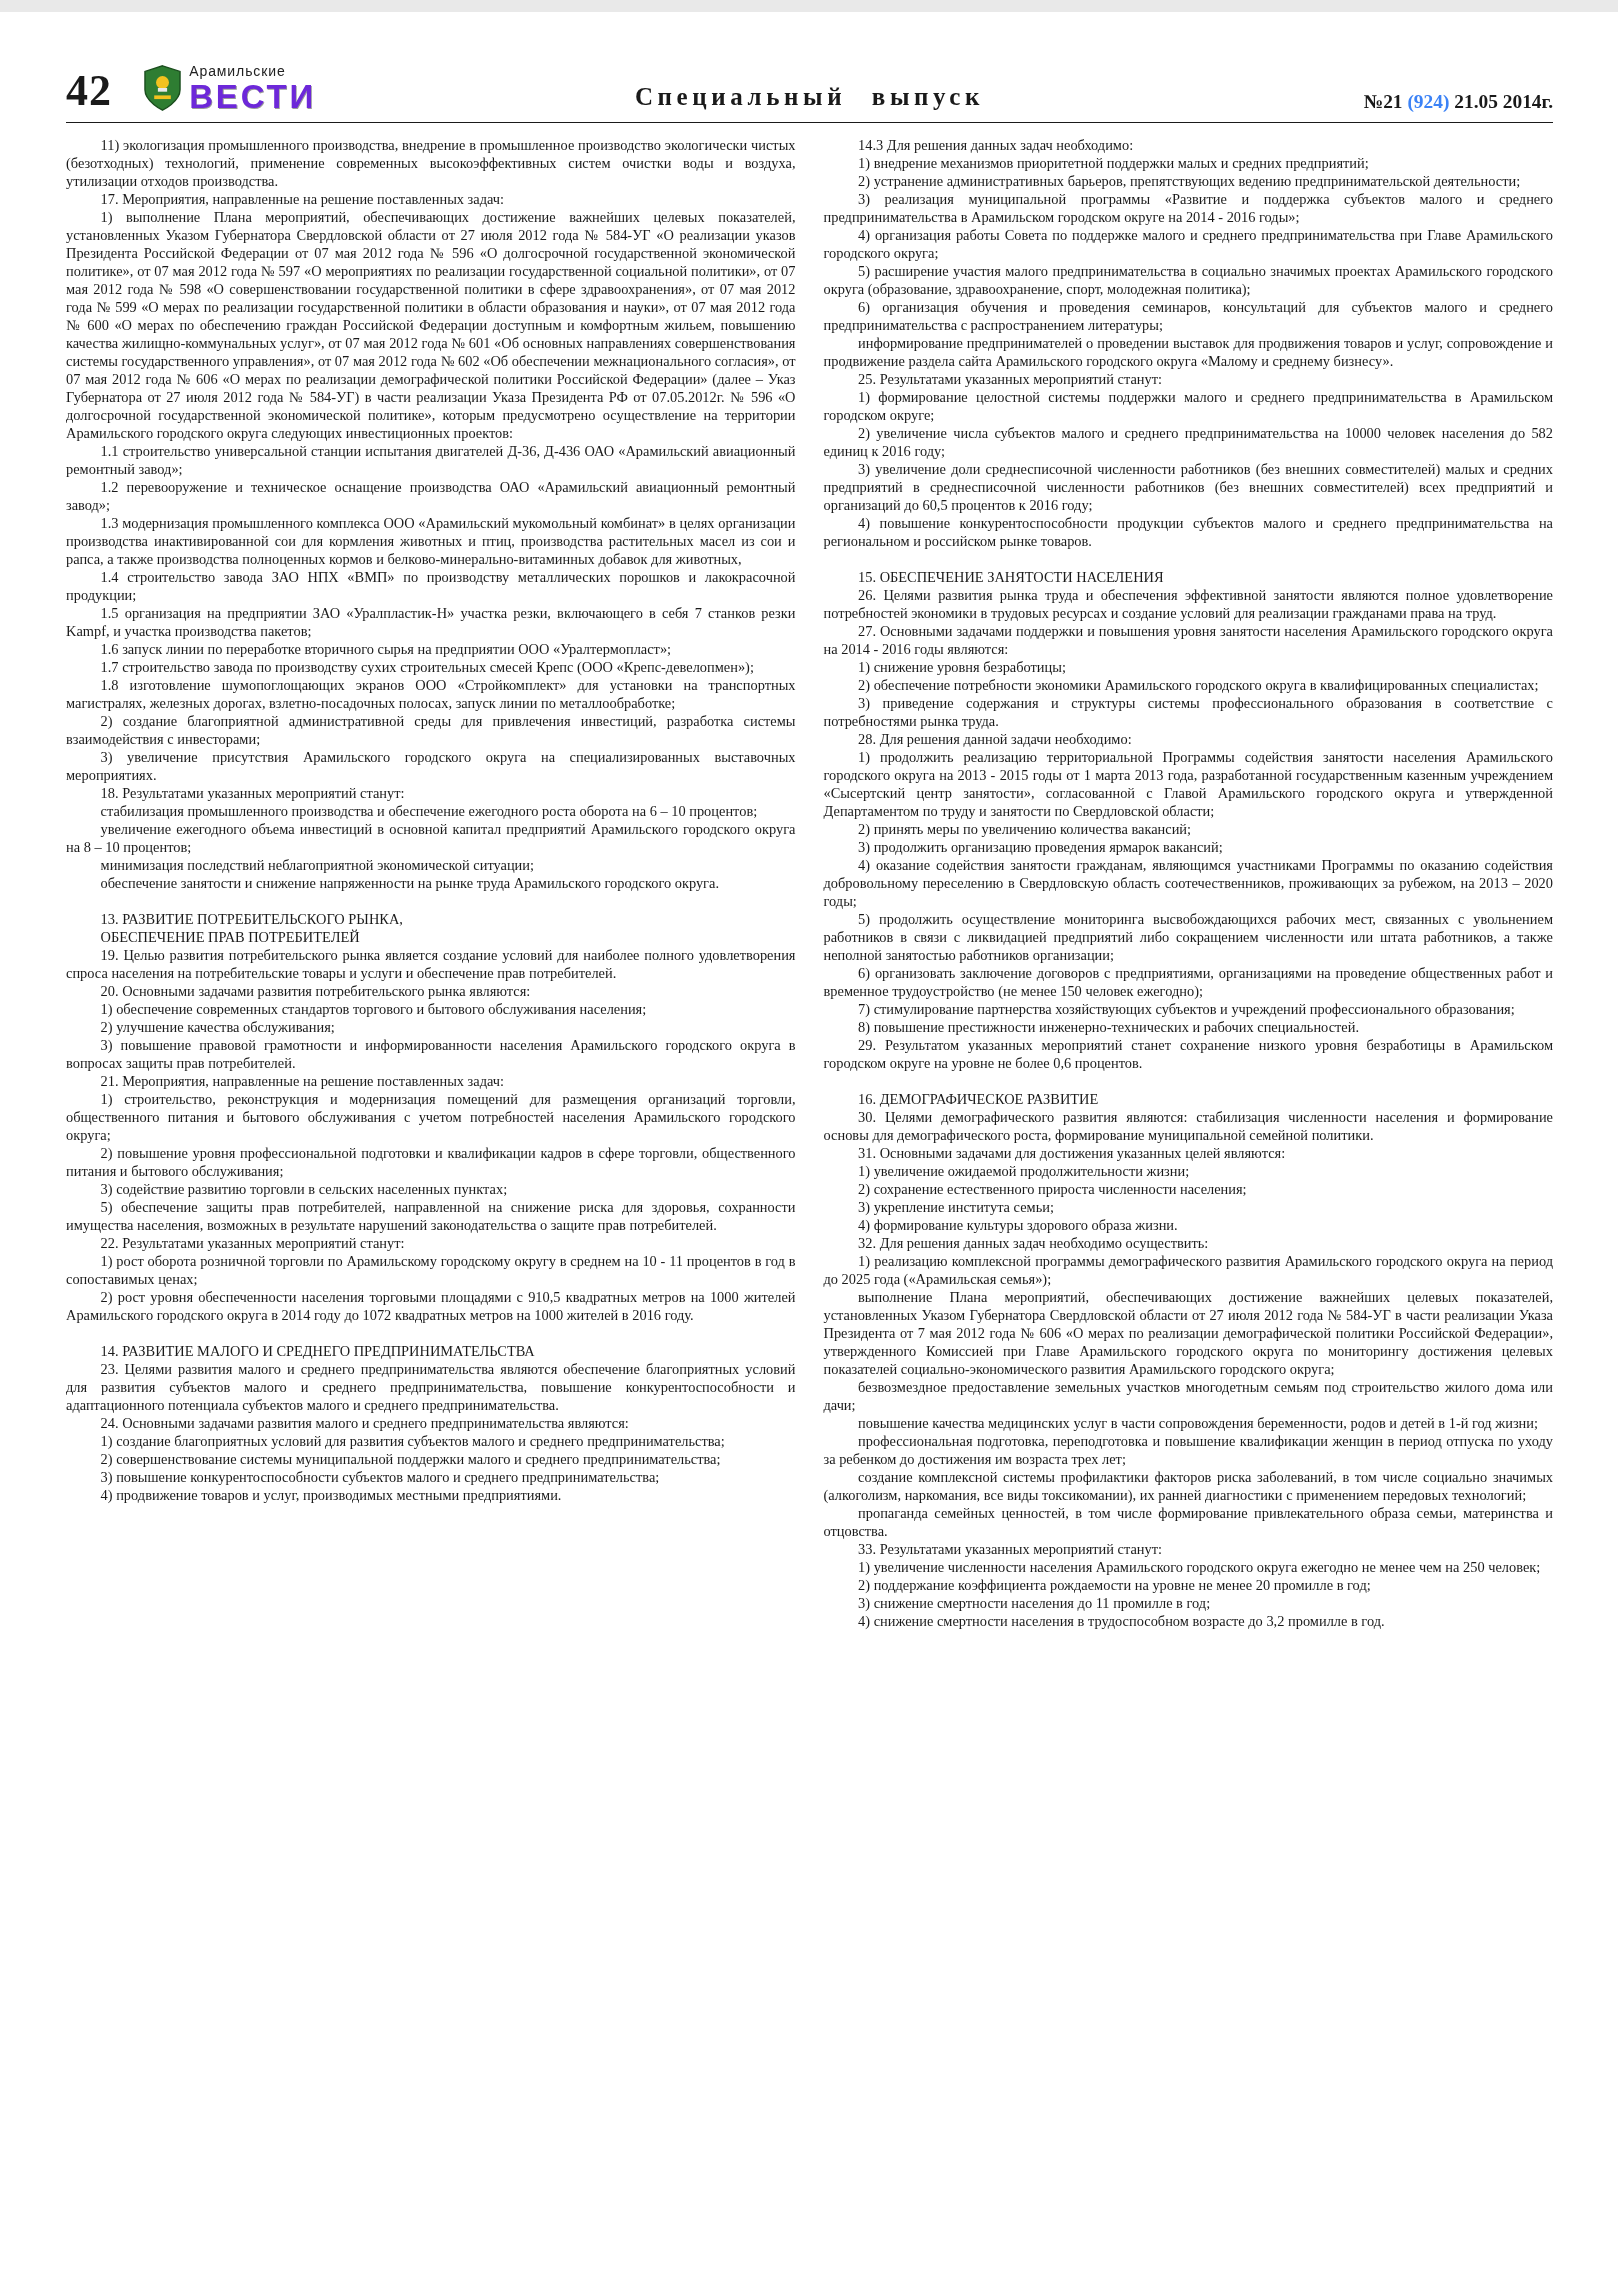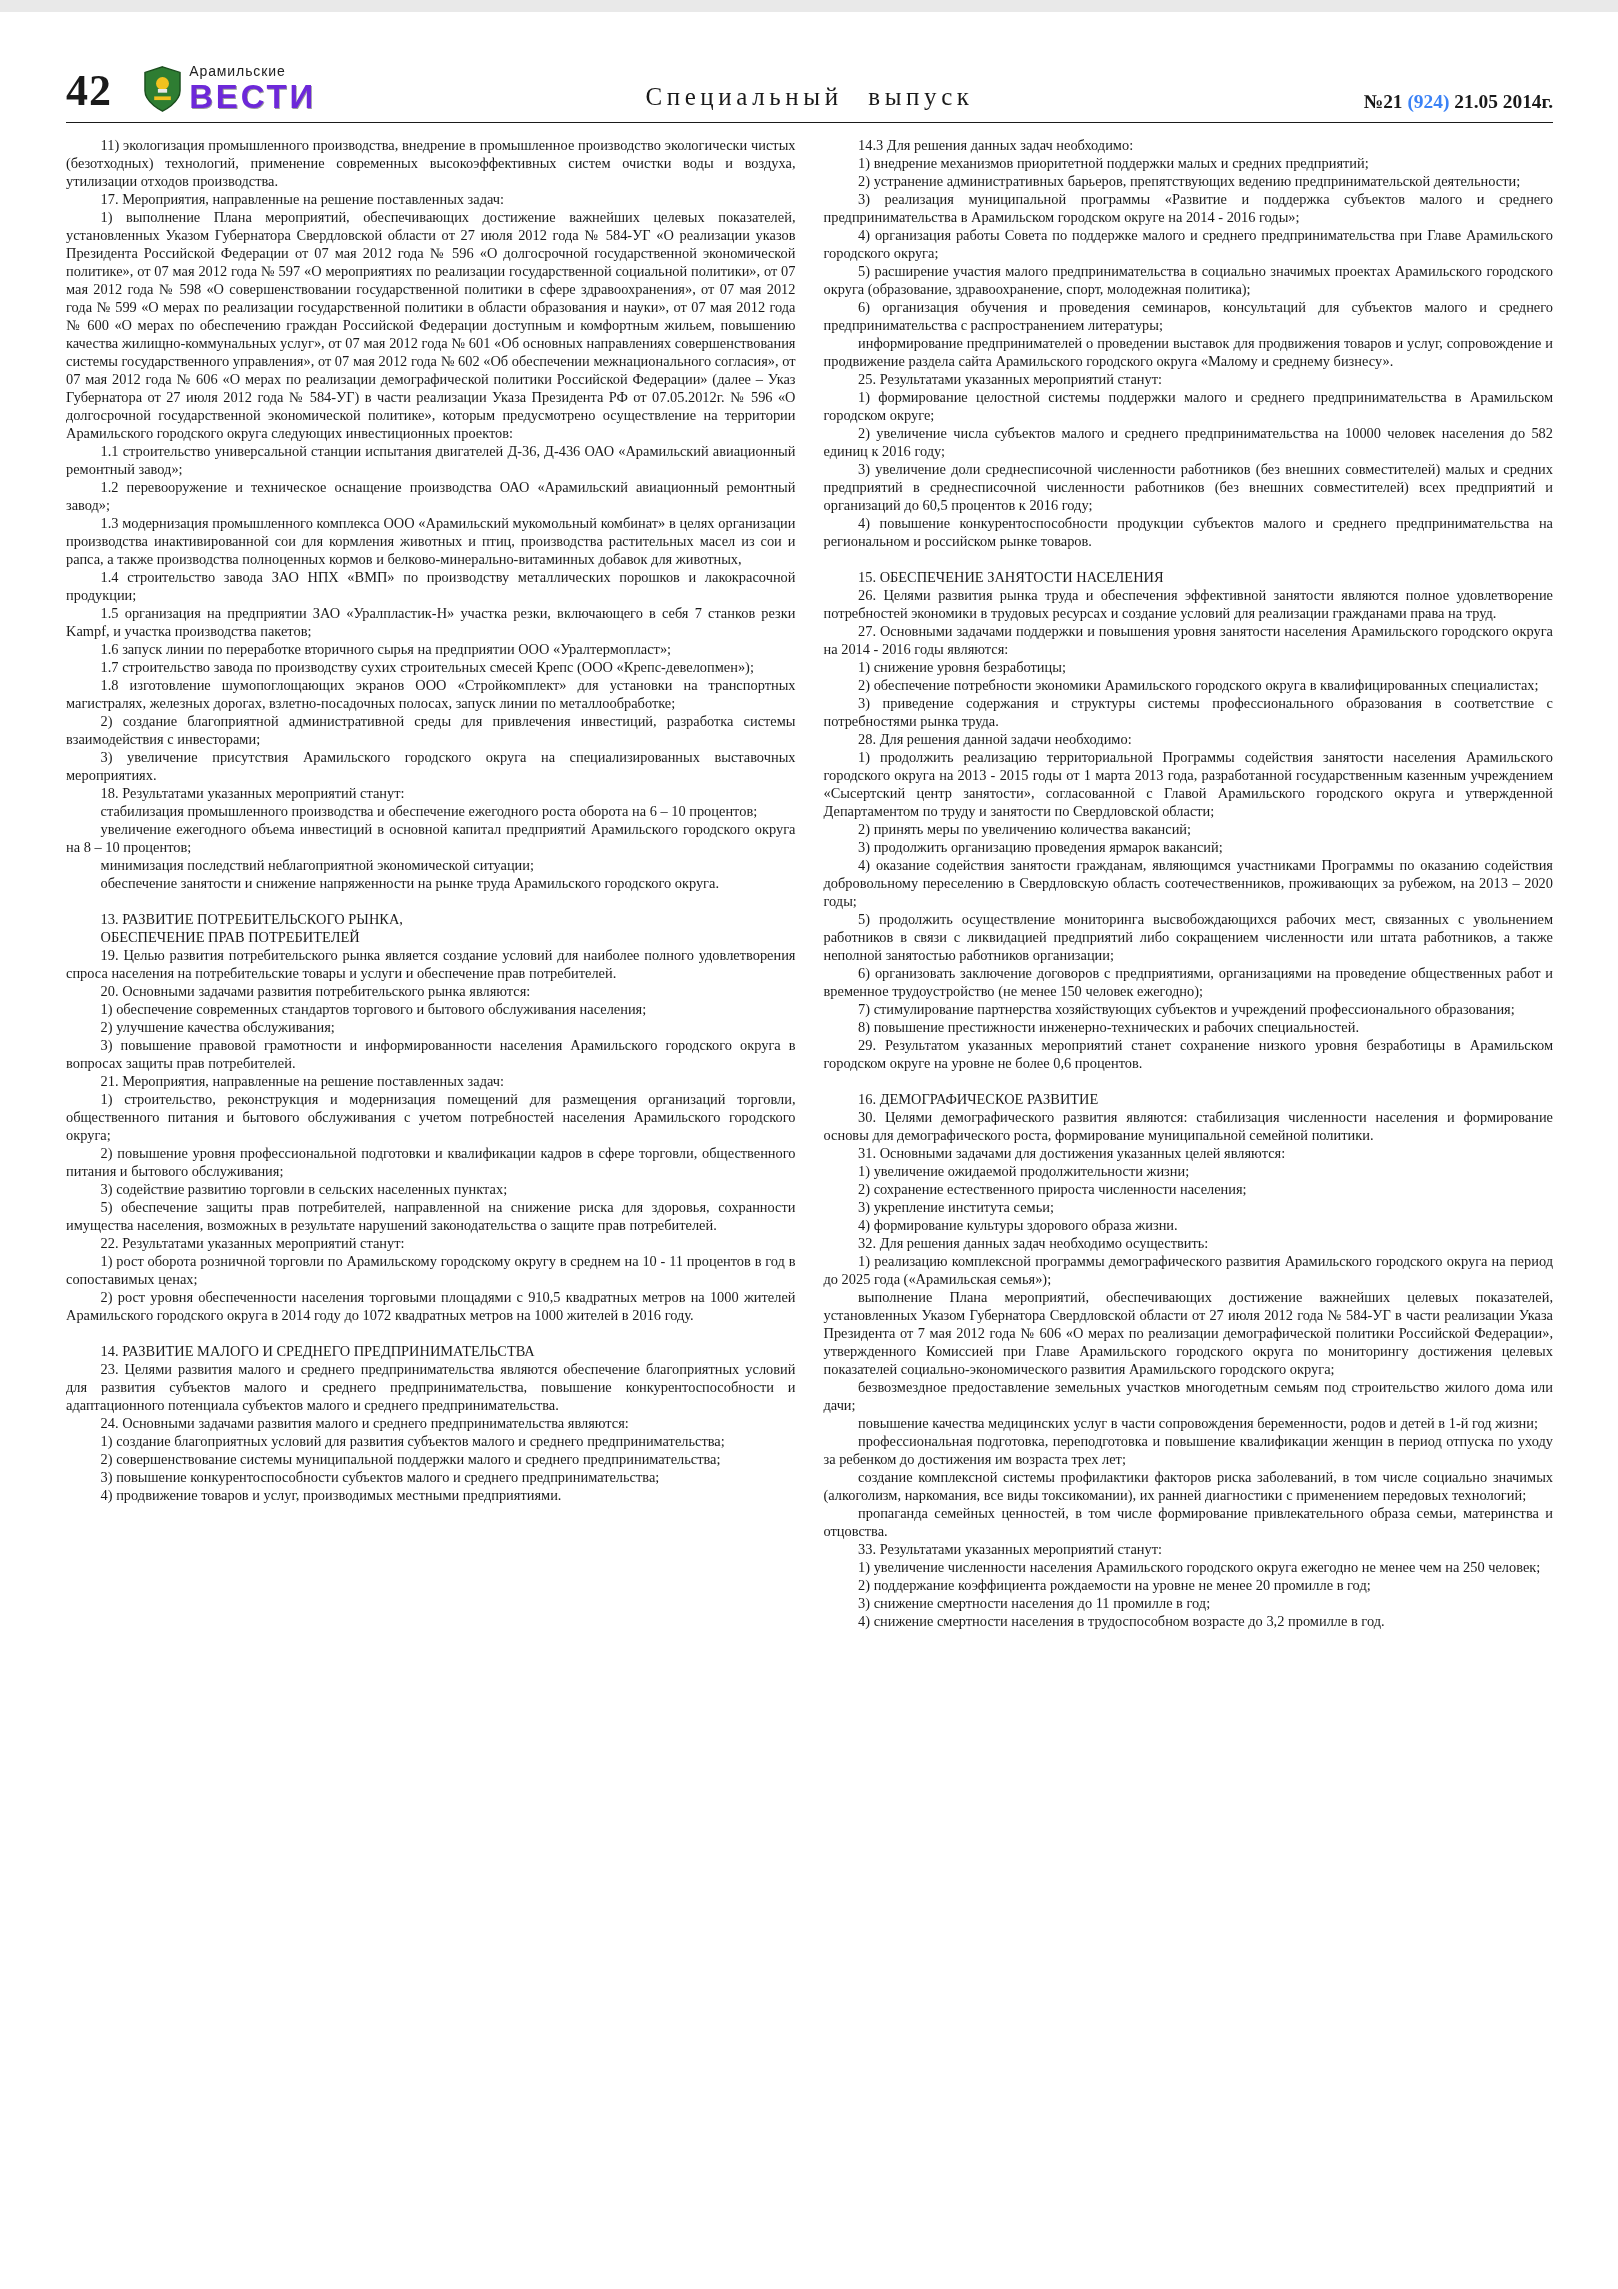--- a/index.html
+++ b/index.html
@@ -24,21 +24,21 @@
     height: 66px;
   }
   .page-number {
     font-family: "Liberation Serif", serif;
     font-weight: bold;
     font-size: 44px;
     line-height: 1;
     letter-spacing: 0.9px;
     margin-right: 31px;
   }
-  .logo { display: flex; align-items: center; gap: 7.4px; }
+  .logo { display: flex; align-items: flex-start; gap: 7.4px; }
   .coat { width: 39px; height: 48px; flex: 0 0 auto; }
   .logo-text { display: flex; flex-direction: column; line-height: 1; }
   .logo-top {
     font-family: "Liberation Sans", sans-serif;
     font-size: 14px;
     letter-spacing: 0.9px;
     color: #222;
     margin-bottom: 1.8px;
   }
   .logo-bottom {
@@ -47,21 +47,21 @@
     font-size: 33px;
     letter-spacing: 2.8px;
     color: #6d28d9;
     text-shadow: 0.9px 0.9px 0 #9a9a9a;
   }
   .issue-title {
     position: absolute;
     left: 0; right: 0;
     bottom: 11px;
     text-align: center;
-    font-weight: normal;
+    font-weight: bold;
     font-size: 25px;
     letter-spacing: 4.6px;
     word-spacing: 14.8px;
     pointer-events: none;
   }
   .issue-info {
     margin-left: auto;
     font-size: 19.4px;
     white-space: nowrap;
   }

